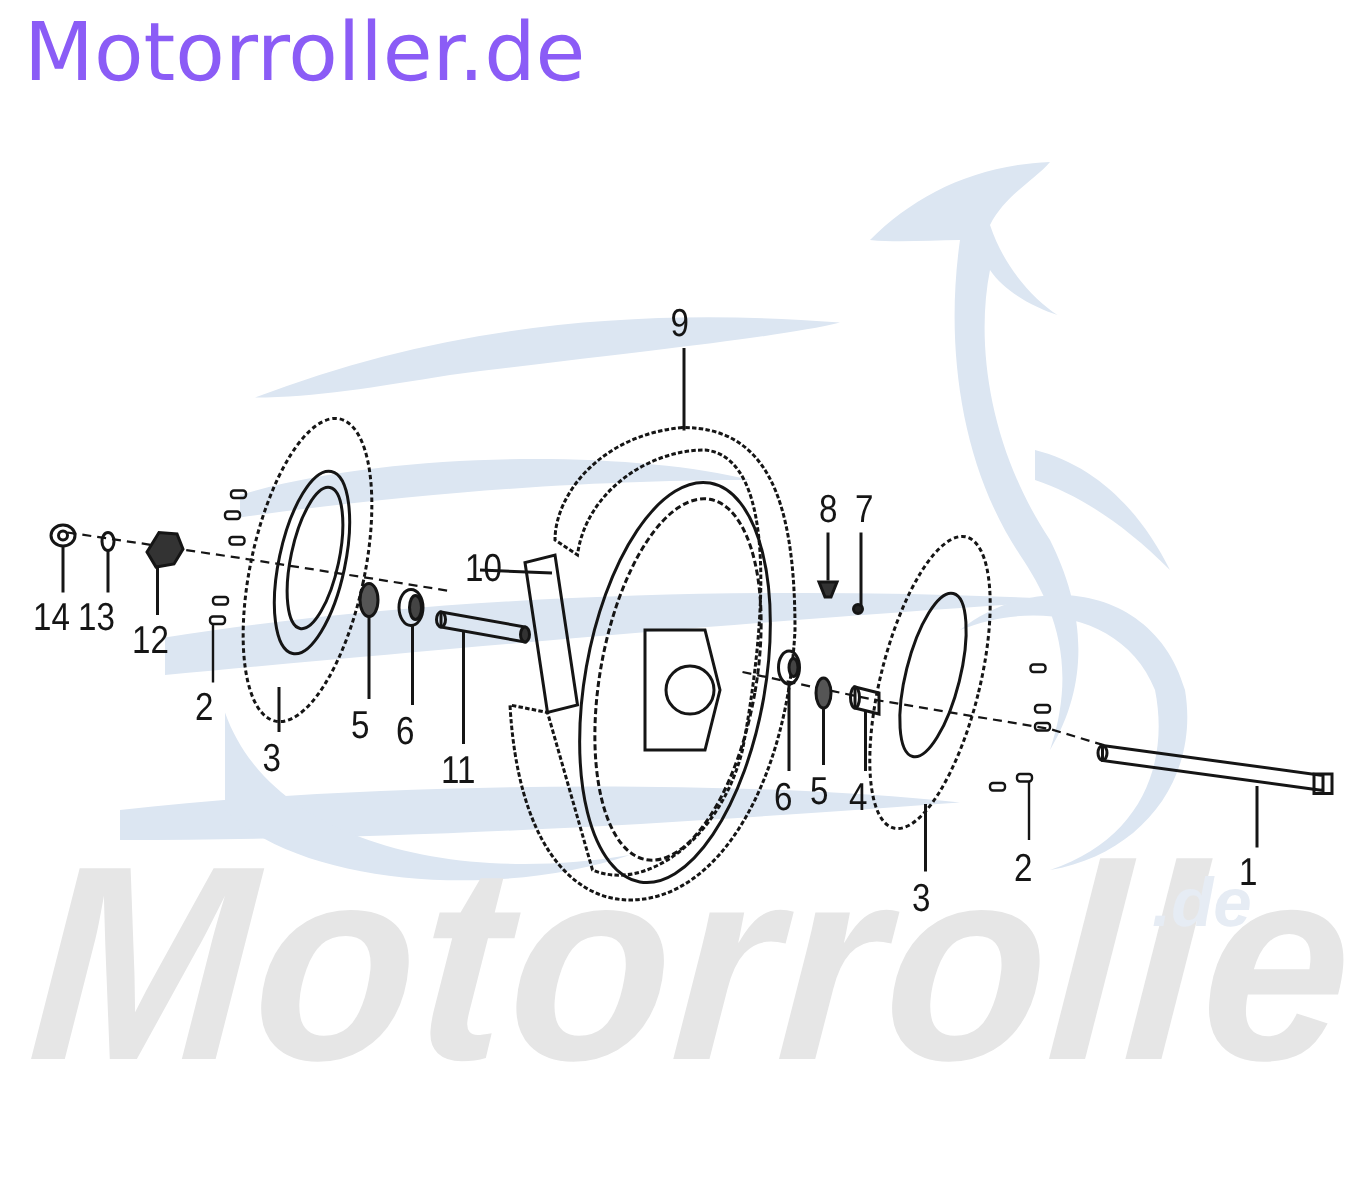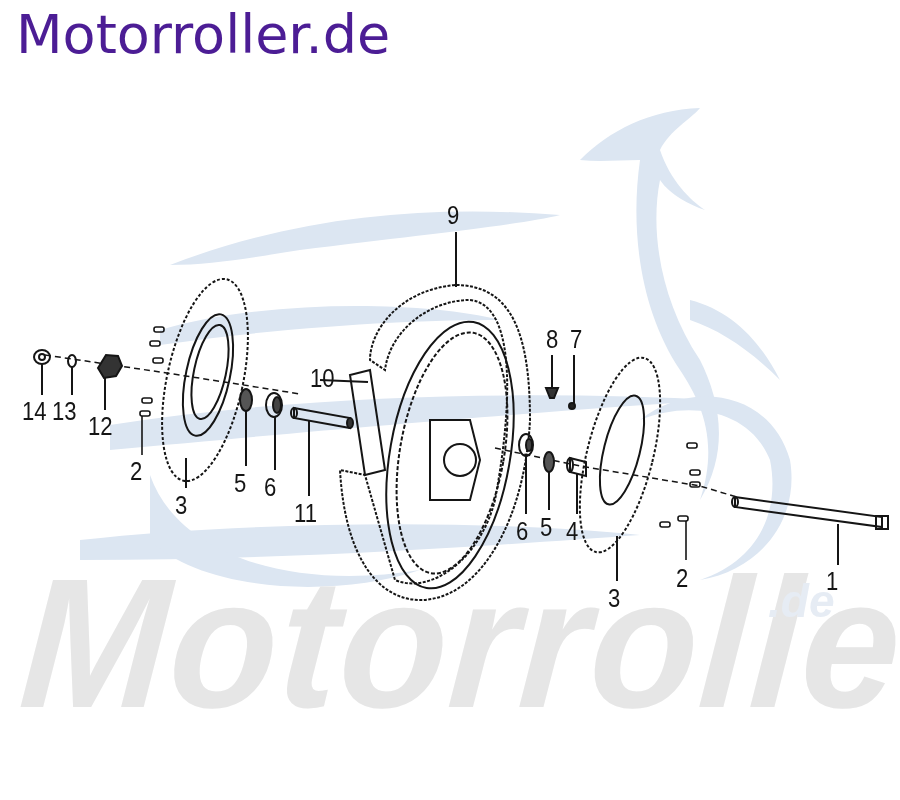--- a/index.html
+++ b/index.html
@@ -1,17 +1,17 @@
 <!DOCTYPE html>
 <html><head>
 <meta charset="utf-8">
 <style>
   html, body { margin:0; padding:0; background:#ffffff; }
   body { width:900px; height:800px; position:relative; overflow:hidden; font-family:"Liberation Sans", sans-serif; }
-  .top-watermark { position:absolute; left:16px; top:8px; font-family:"DejaVu Sans", sans-serif; font-size:54px; color:#4c1d95; letter-spacing:0px; line-height:1; }
+  .top-watermark { position:absolute; left:16px; top:8px; font-family:"DejaVu Sans", sans-serif; font-size:54px; color:#8b5cf6; letter-spacing:0px; line-height:1; }
   .bottom-watermark { position:absolute; left:22px; top:555px; font-family:"Liberation Sans", sans-serif; font-weight:bold; font-style:italic; font-size:176px; color:#e6e6e6; letter-spacing:2px; line-height:1; transform:skewX(-4deg) scaleY(1.05); }
   .de-mark { position:absolute; left:768px; top:545px; font-family:"Liberation Sans", sans-serif; font-weight:bold; font-style:italic; font-size:46px; color:#e6ecf4;margin-top:29px; }
   svg.layer { position:absolute; left:0; top:0; }
   .callout { position:absolute; font-family:"Liberation Sans", sans-serif; font-size:26px; color:#151515; line-height:1; transform:scaleX(0.85); transform-origin:left top; }
 </style>
 </head>
 <body>
 
 <svg class="layer" width="900" height="800" viewBox="0 0 900 800">
   <g fill="#dce6f2" stroke="none">

